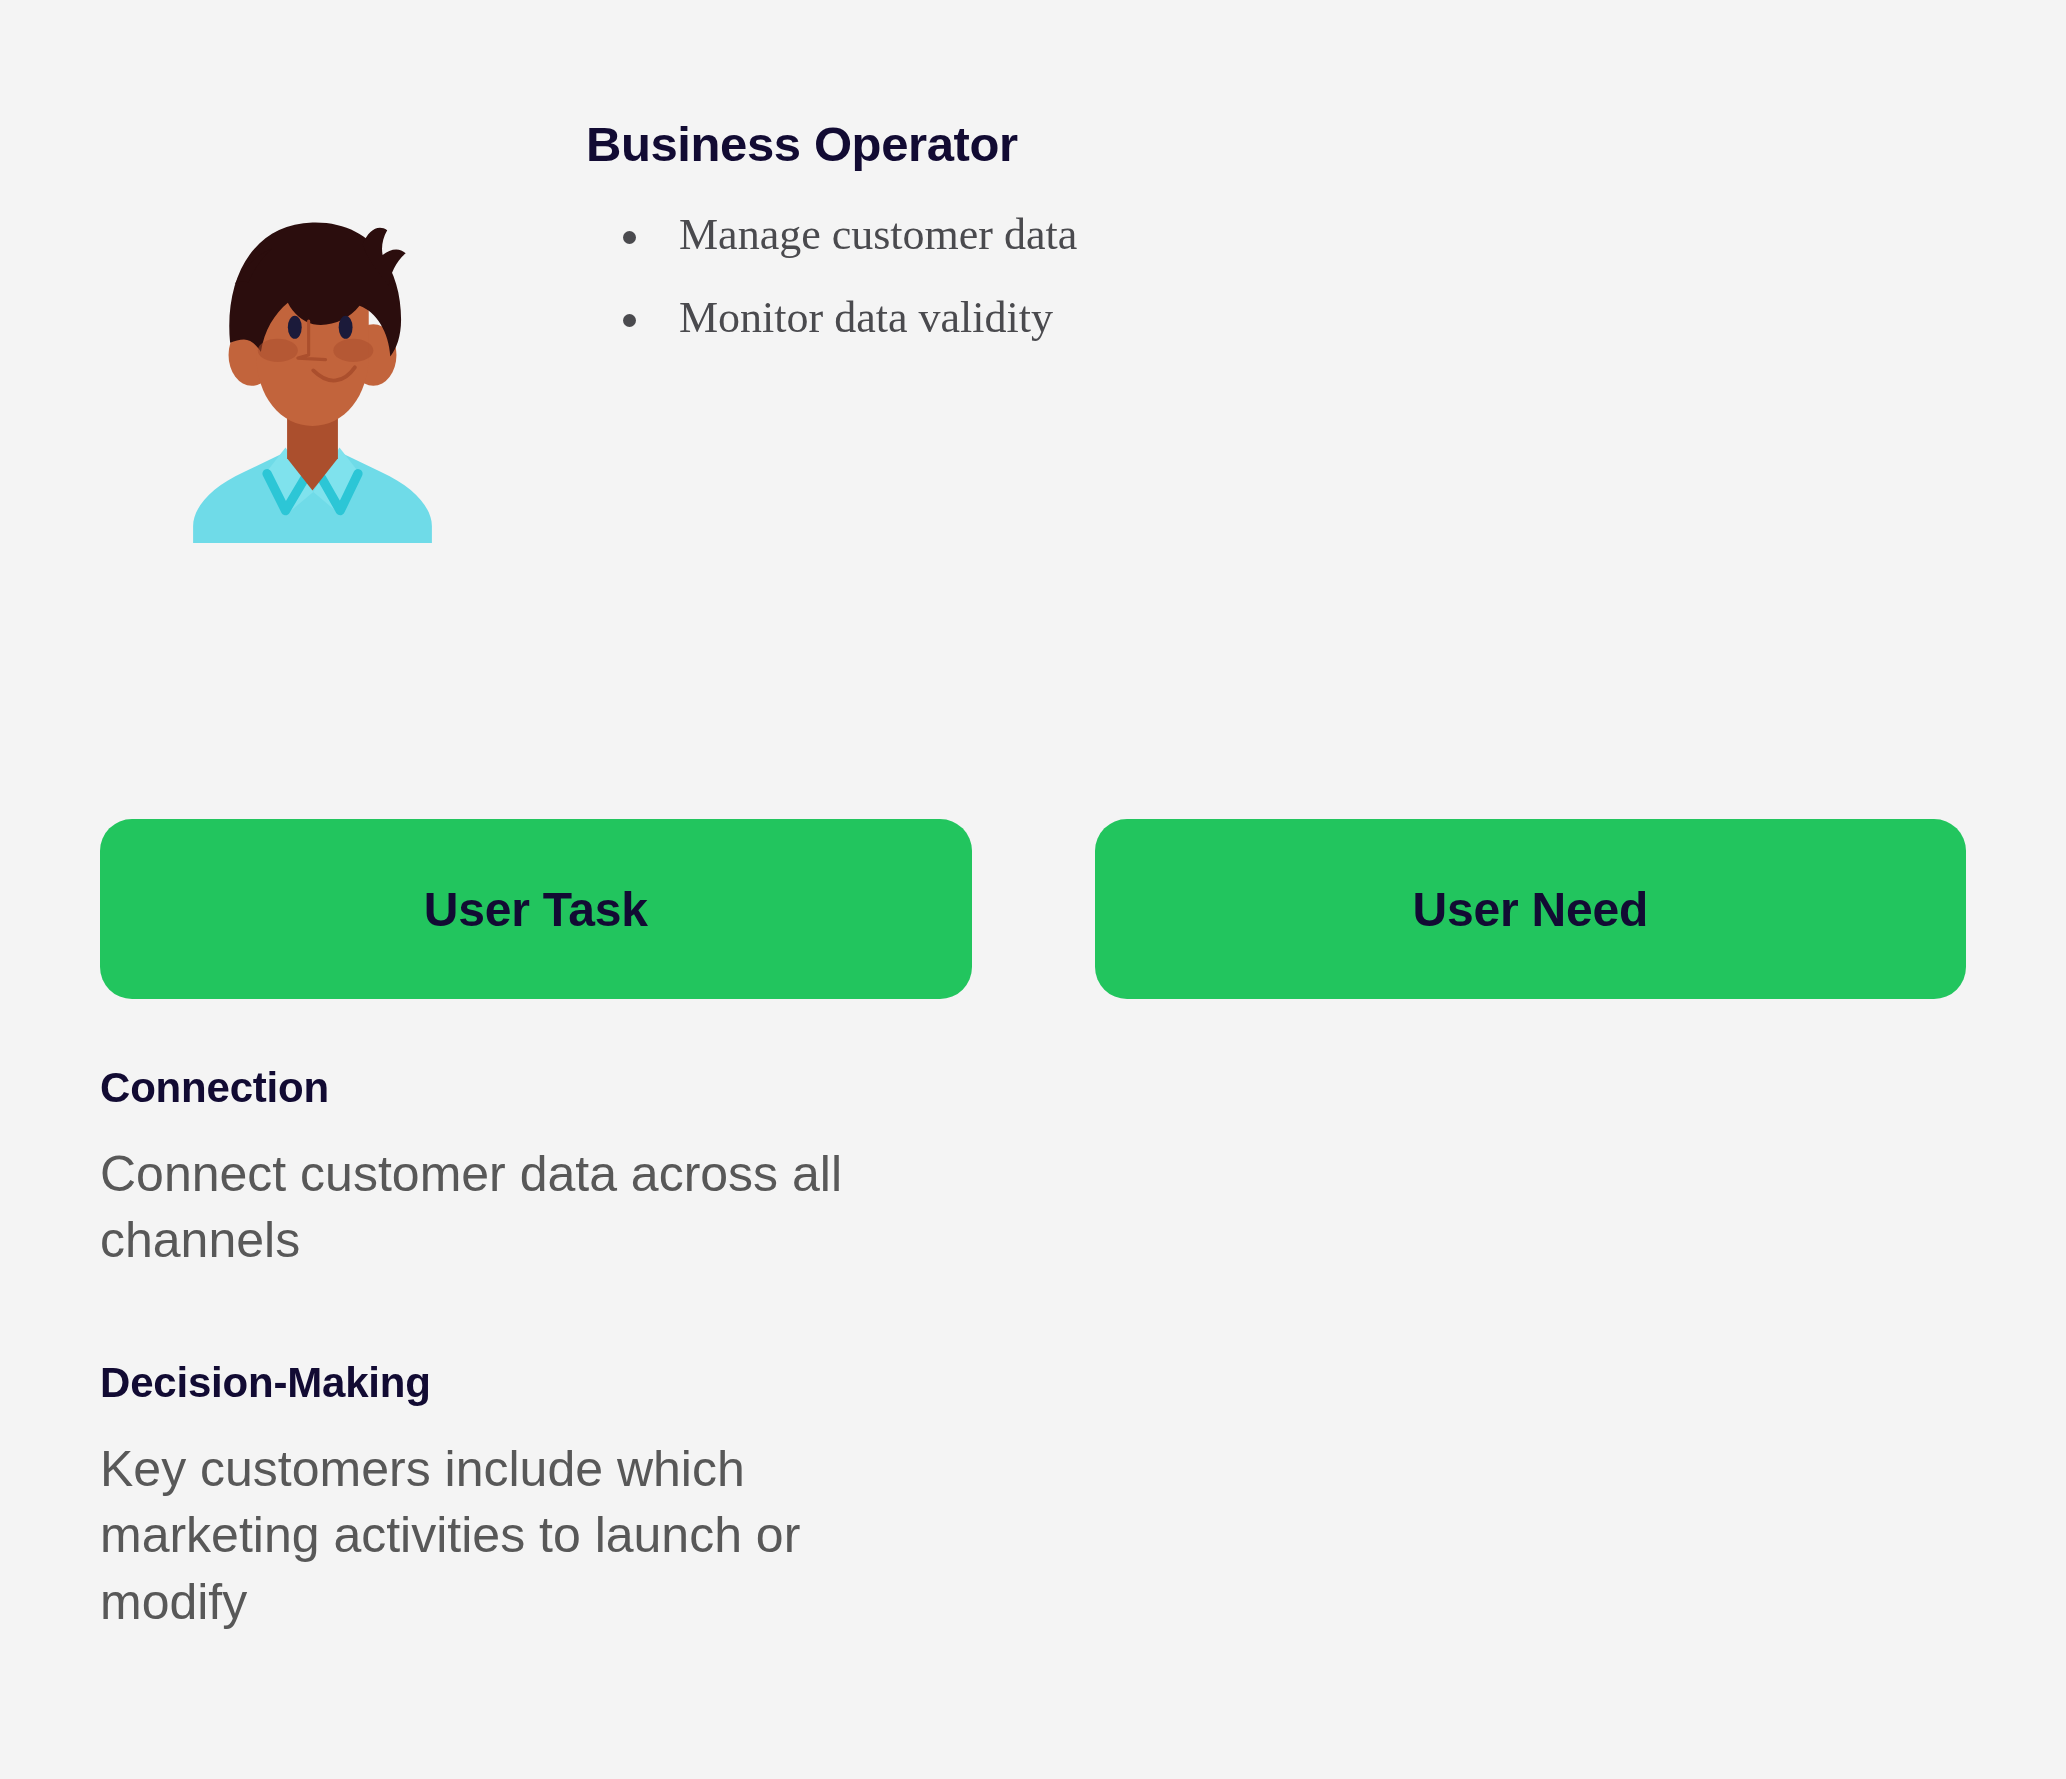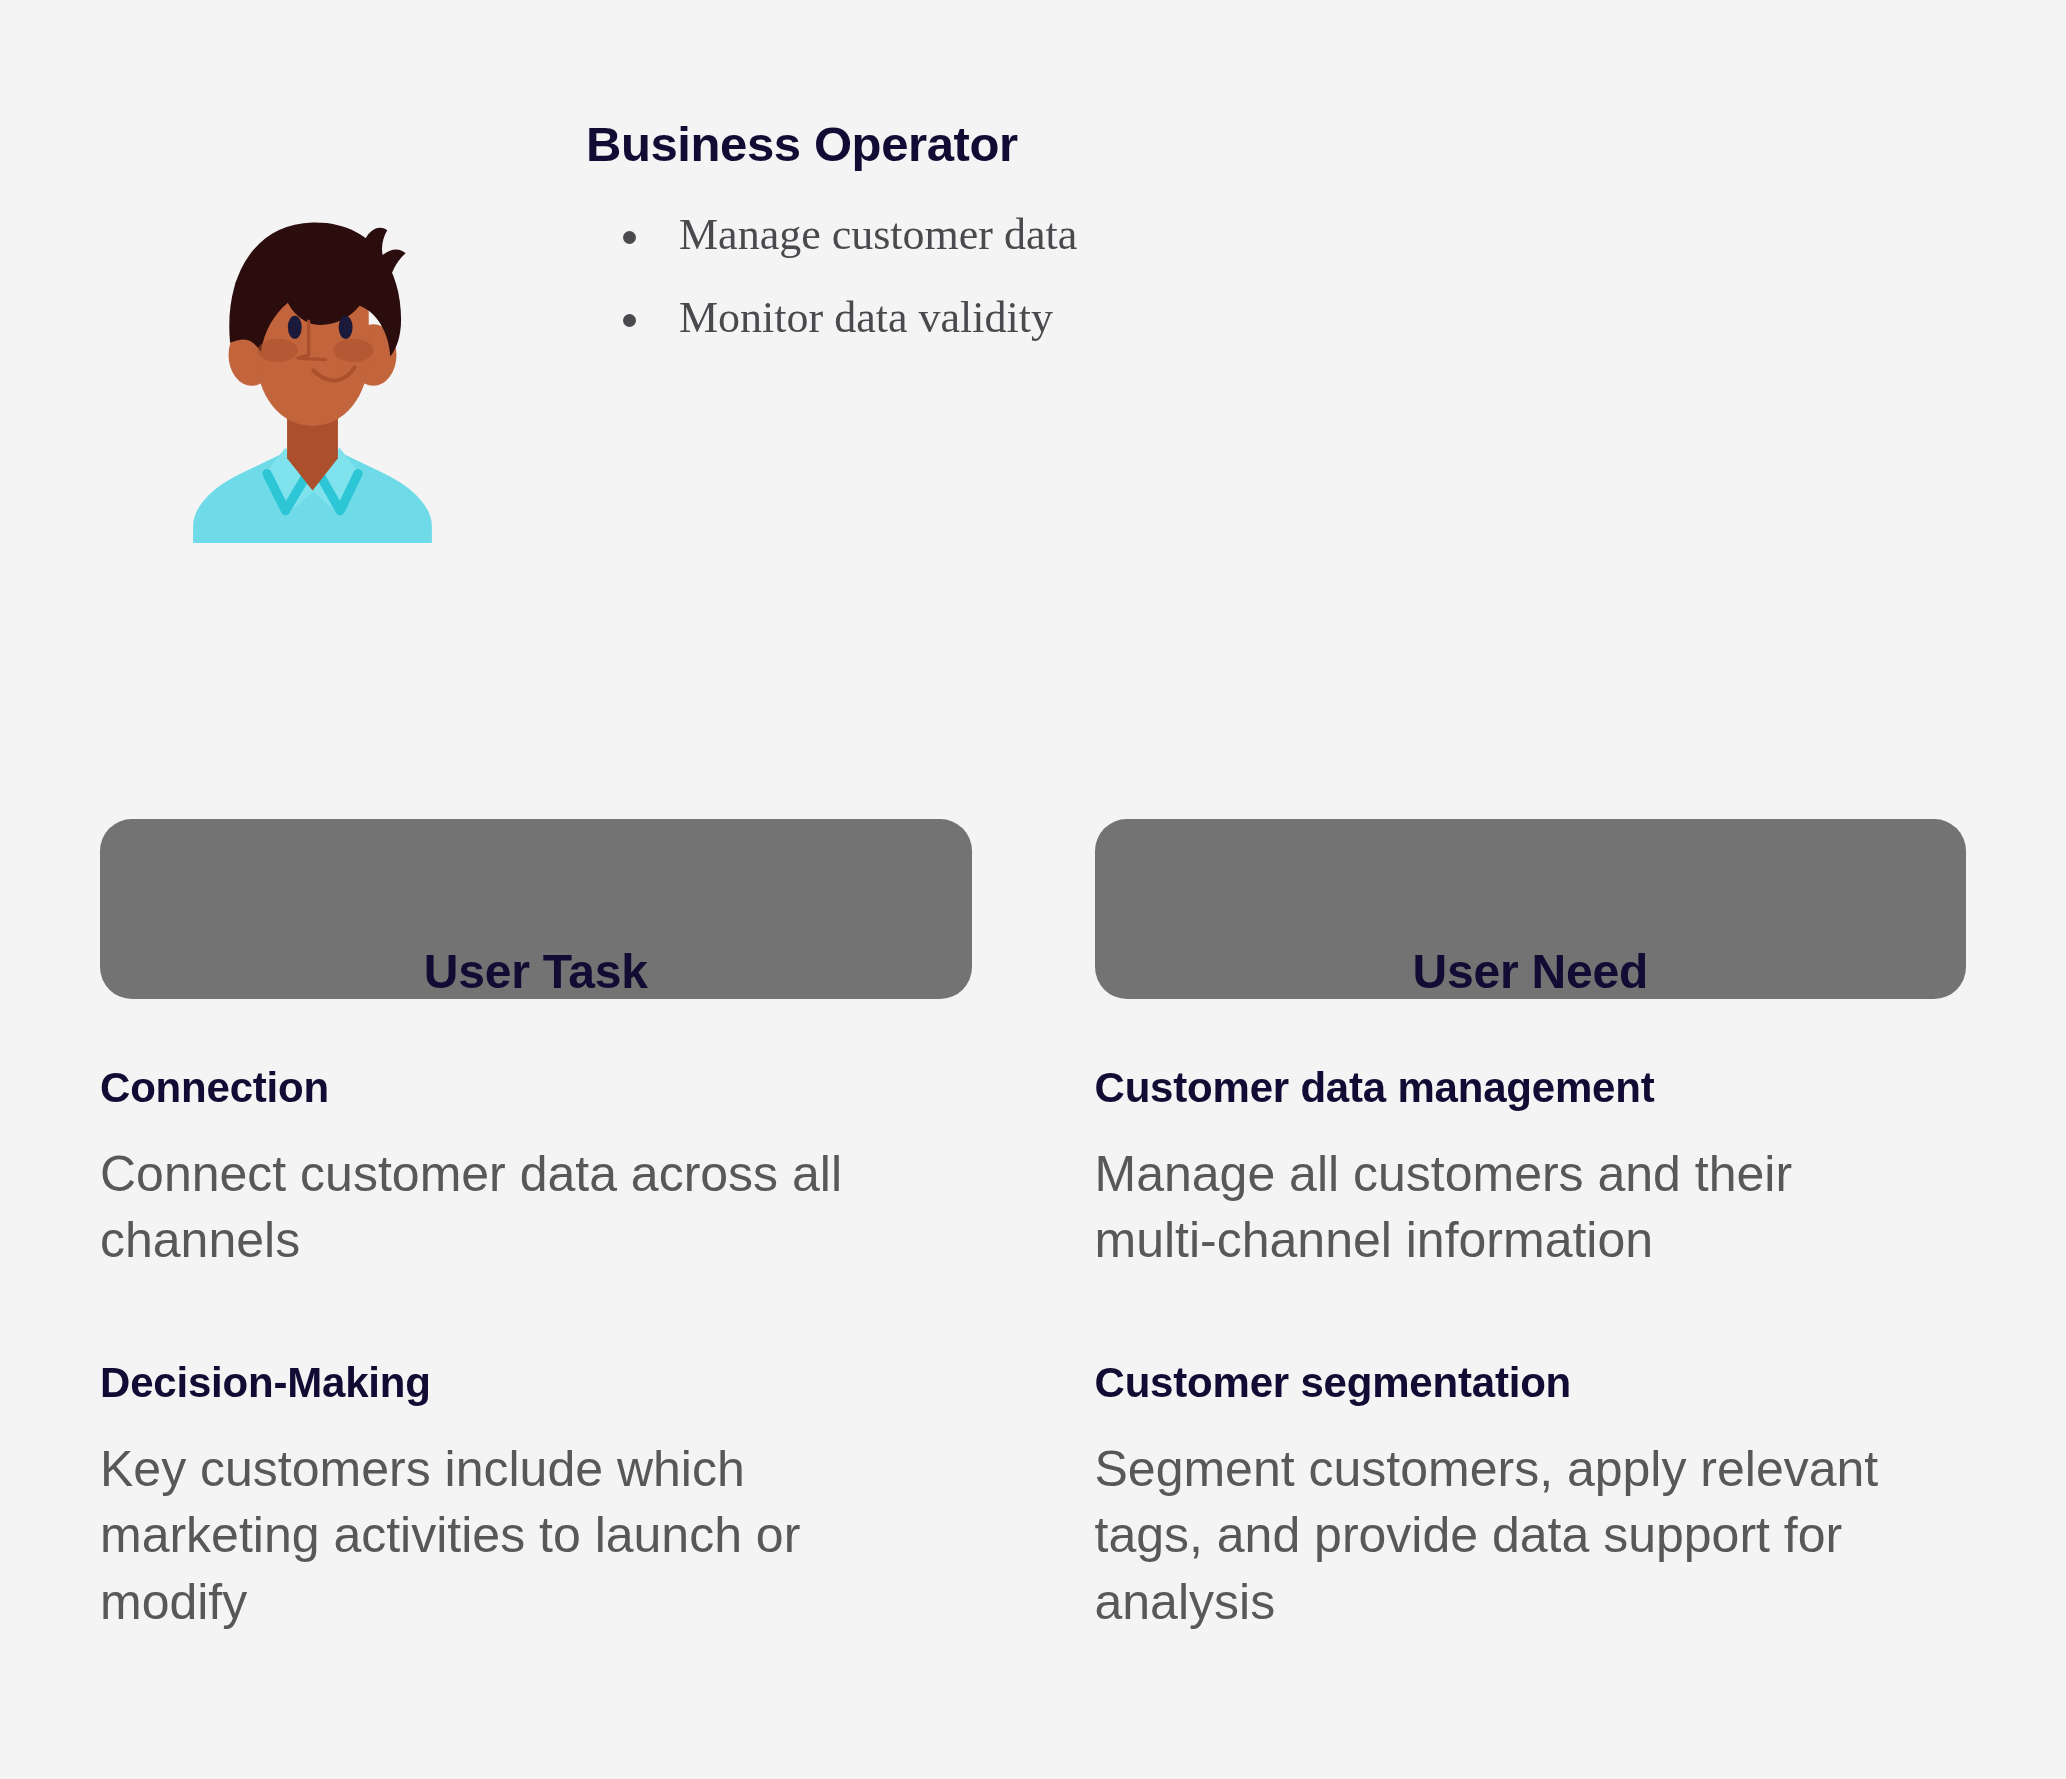--- a/index.html
+++ b/index.html
@@ -78,24 +78,24 @@
     position: absolute;
     left: 100px;
     top: 819px;
     width: 1866px;
     height: 180px;
     display: flex;
     gap: 123px;
   }
   .head-card {
     flex: 1 1 0;
-    background: #737373;
+    background: #22c55e;
     border-radius: 32px;
     display: flex;
-    align-items: flex-end;
+    align-items: center;
     justify-content: center;
   }
   .head-card-label {
     font-size: 48px;
     font-weight: 700;
     letter-spacing: -0.2px;
     color: #120b33;
   }
 
   
@@ -202,25 +202,15 @@
     <div class="entry">
       <h2 class="entry-title">Connection</h2>
       <p class="entry-desc">Connect customer data across all channels</p>
     </div>
     <div class="entry">
       <h2 class="entry-title">Decision-Making</h2>
       <p class="entry-desc">Key customers include which marketing activities to launch or modify</p>
     </div>
   </div>
 
-  <div class="column">
-    <div class="entry">
-      <h2 class="entry-title">Customer data management</h2>
-      <p class="entry-desc">Manage all customers and their multi-channel information</p>
-    </div>
-    <div class="entry">
-      <h2 class="entry-title">Customer segmentation</h2>
-      <p class="entry-desc">Segment customers, apply relevant tags, and provide data support for analysis</p>
-    </div>
-  </div>
 
 </section>
 
 
 </body></html>

